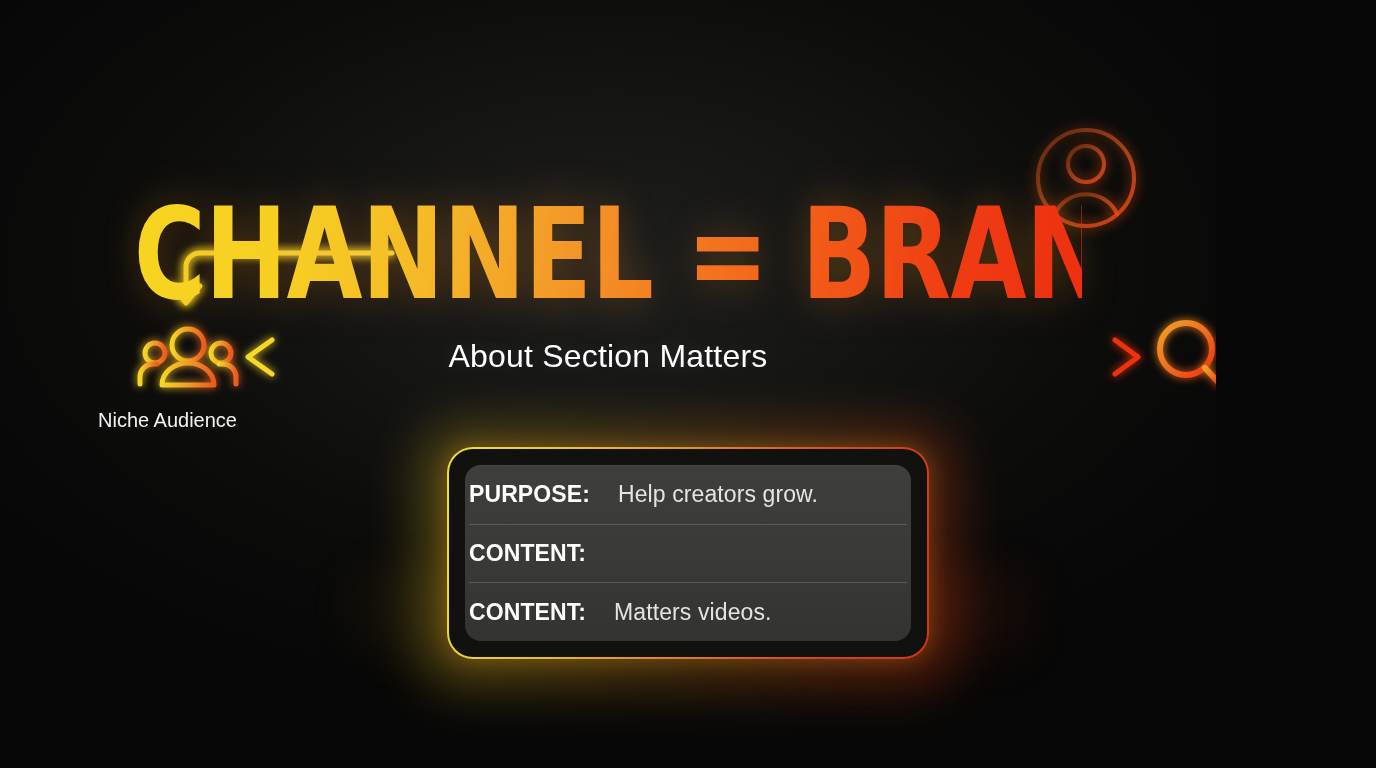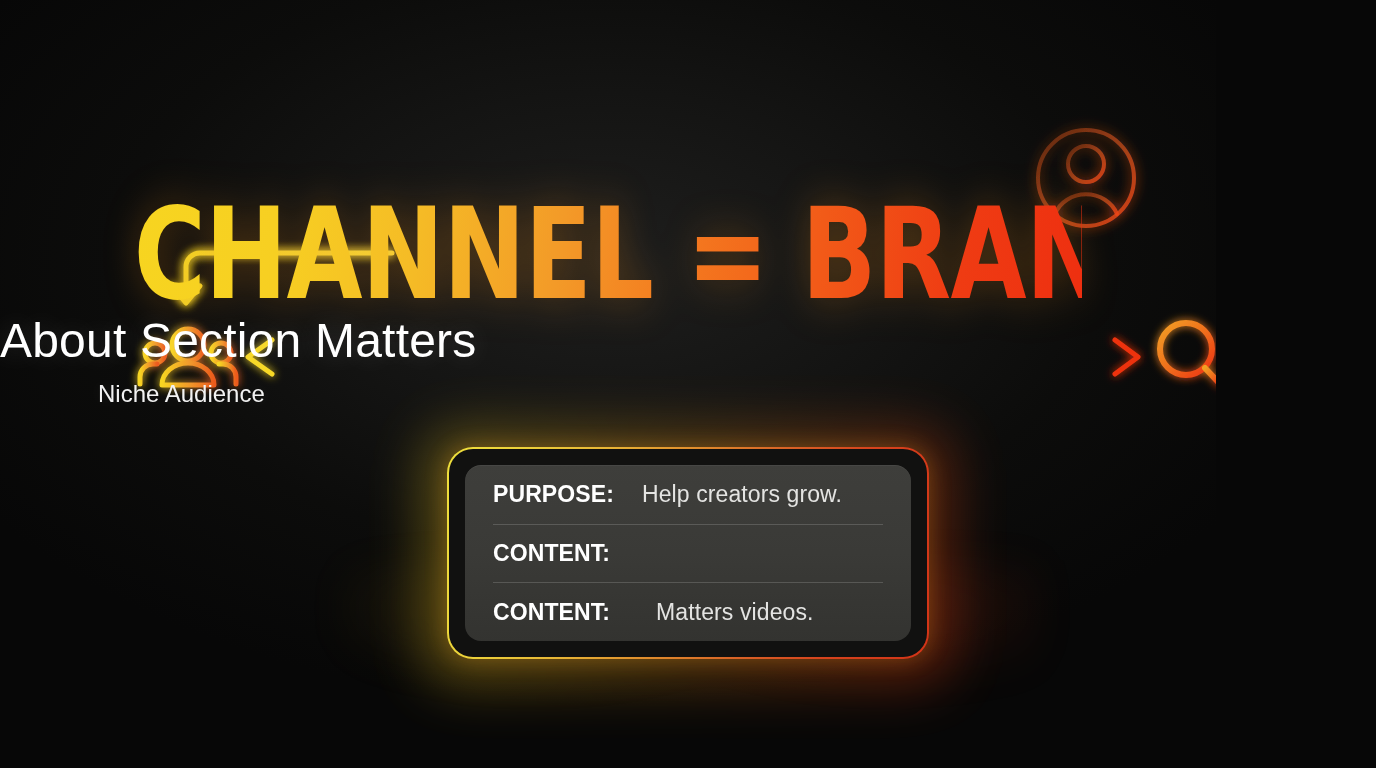--- a/index.html
+++ b/index.html
@@ -55,37 +55,37 @@
     -webkit-text-fill-color: transparent;
     filter: drop-shadow(0 0 22px rgba(240,140,20,0.30));
     white-space: nowrap;
     user-select: none;
   }
 
   
   .subtitle {
     position: absolute;
     left: 0; right: 0;
-    top: 312px;
-    text-align: left;
-    font-size: 48px;
+    top: 327px;
+    text-align: center;
+    font-size: 32px;
     line-height: 58px;
     font-weight: 400;
     color: #ffffff;
     letter-spacing: 0.2px;
     white-space: nowrap;
     text-shadow: 0 0 26px rgba(255,255,255,0.16);
     user-select: none;
   }
 
   
   .caption {
     position: absolute;
-    top: 378px;
-    font-size: 24px;
+    top: 404px;
+    font-size: 20px;
     line-height: 32px;
     color: #f2f2f2;
     white-space: nowrap;
     text-shadow: 0 0 16px rgba(255,255,255,0.10);
     user-select: none;
   }
   .caption.left  { left: 98px; }
   .caption.right { left: 1104px; }
 
   
@@ -131,36 +131,36 @@
     inset: 2px;
     border-radius: 24px;
     background: #111110;
   }
   .card-inner {
     position: absolute;
     left: 16px; top: 16px; right: 16px; bottom: 16px;
     border-radius: 16px;
     background: linear-gradient(180deg, #3e3e3b 0%, #3a3a37 50%, #333330 100%);
     box-shadow: inset 0 1px 0 rgba(255,255,255,0.05);
-    padding: 0 28px;
+    padding: 0 4px;
     display: flex;
     flex-direction: column;
     justify-content: center;
   }
   .card-row {
     height: 59px;
     display: flex;
     align-items: center;
     font-size: 23px;
     line-height: 30px;
     color: #e9e9e7;
     white-space: nowrap;
     letter-spacing: 0.1px;
   }
-  .card-row + .card-row { border-top: 1px solid rgba(255,255,255,0.16); gap: 18px; }
+  .card-row + .card-row { border-top: 1px solid rgba(255,255,255,0.16); }
   .card-row .k {
     font-weight: 700;
     color: #ffffff;
     margin-right: 8px;
   }
   .card-row .v { font-weight: 400; color: #e4e4e2; margin-left: 20px; }
 </style>
 </head>
 <body>
 

